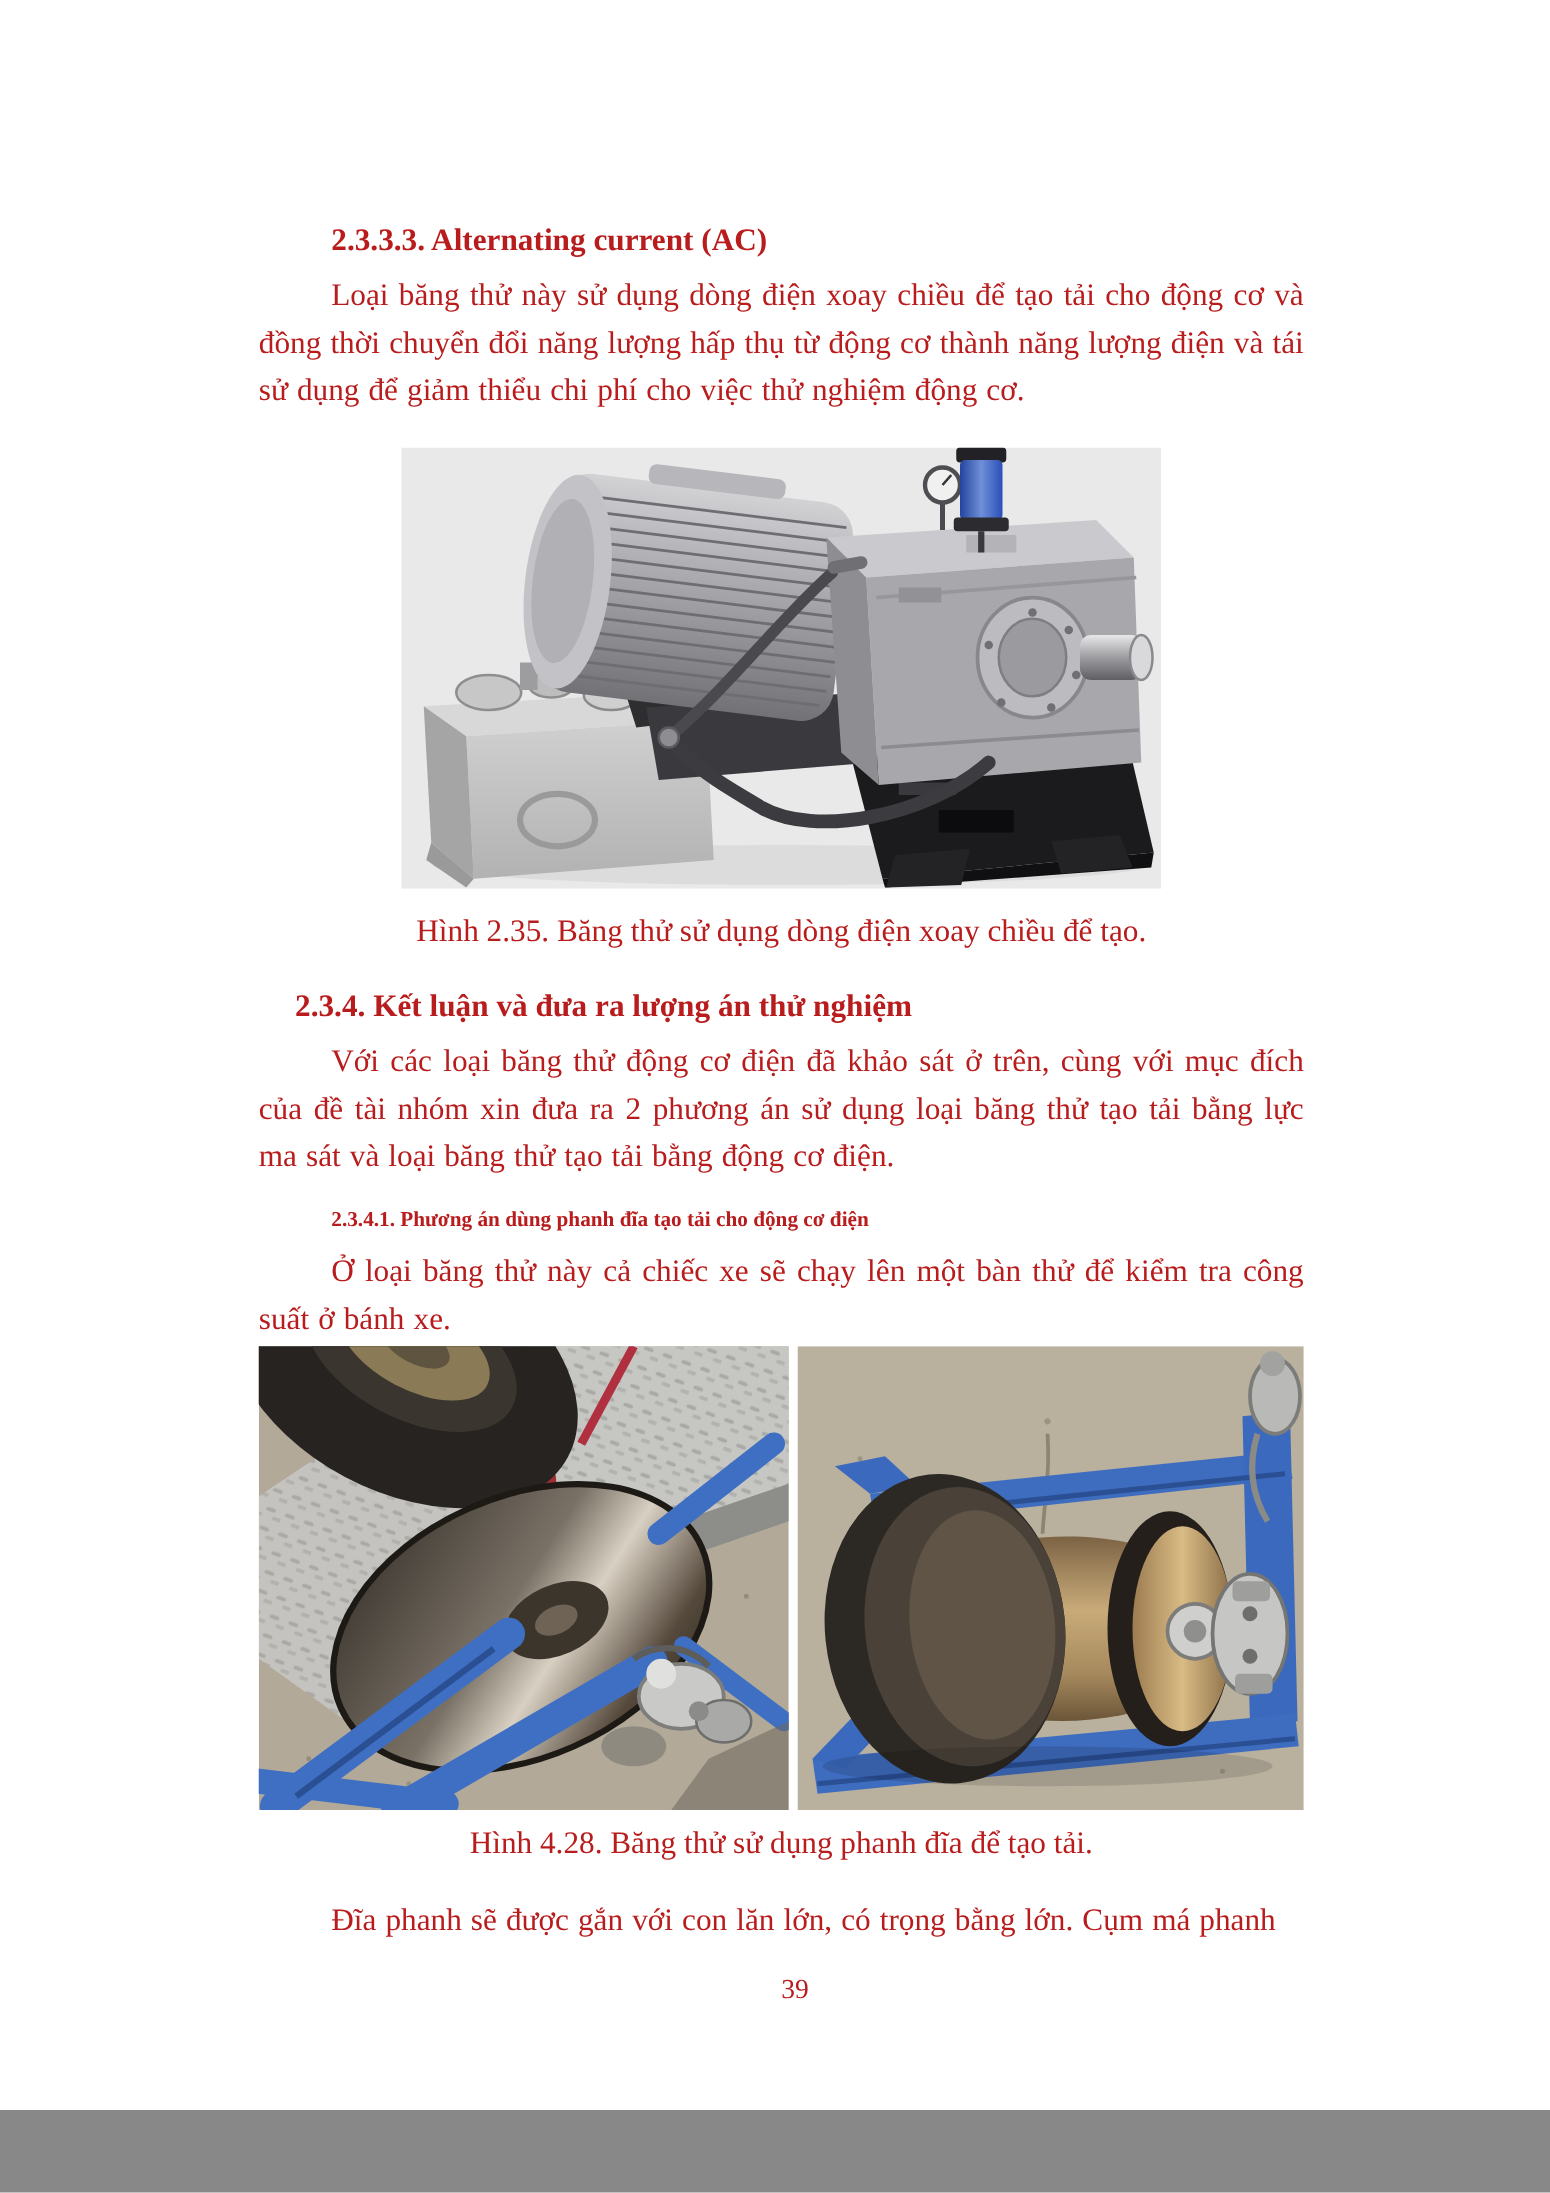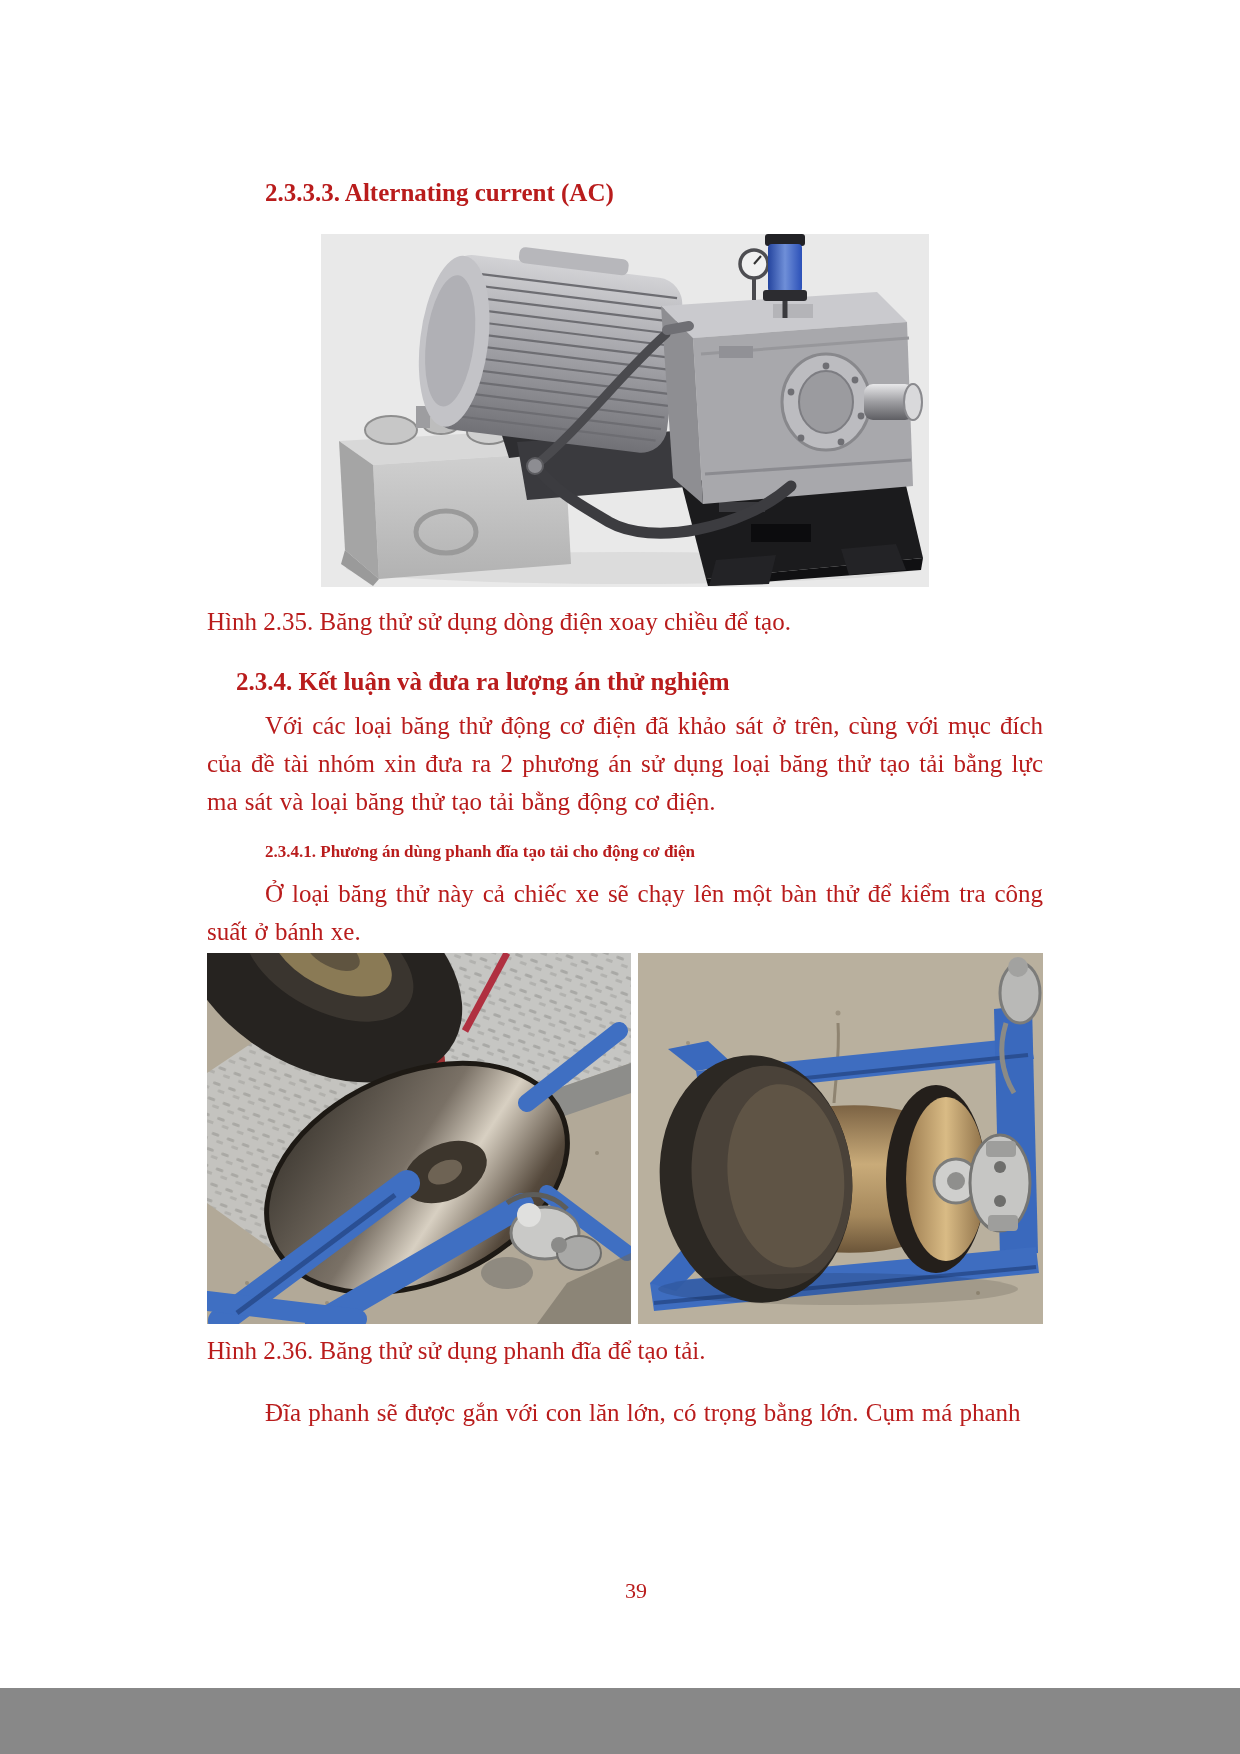--- a/index.html
+++ b/index.html
@@ -43,20 +43,21 @@
     word-spacing: 1px;
   }
   .figure1-wrap {
     width: 608px;
     margin: 26px auto 0 auto;
   }
   .figure1-wrap svg { display: block; }
   .caption {
     font-size: 25px;
     line-height: 30px;
+    text-align: center;
     margin: 20px 0 0 0;
   }
   .caption2 { margin-top: 12px; }
   .figure2-row {
     display: flex;
     gap: 7px;
     margin-top: 2px;
     width: 836px;
   }
   .figure2-row svg { display: block; }
@@ -72,20 +73,21 @@
   }
 </style>
 </head>
 <body>
 
 <div class="page">
   <div class="content">
 
     <div class="h-run-in">2.3.3.3. Alternating current (AC)</div>
 
+    <p class="para">Loại băng thử này sử dụng dòng điện xoay chiều để tạo tải cho động cơ và đồng thời chuyển đổi năng lượng hấp thụ từ động cơ thành năng lượng điện và tái sử dụng để giảm thiểu chi phí cho việc thử nghiệm động cơ.</p>
 
     <div class="figure1-wrap">
 
       <svg width="608" height="353" viewBox="0 0 608 353">
         <defs>
           <linearGradient id="motorGrad" x1="0" y1="0" x2="0" y2="1">
             <stop offset="0" stop-color="#d2d2d5"></stop>
             <stop offset="0.45" stop-color="#a6a6ab"></stop>
             <stop offset="1" stop-color="#717176"></stop>
           </linearGradient>
@@ -340,20 +342,20 @@
         <g>
           <ellipse cx="382" cy="40" rx="20" ry="30" fill="#b9b9b7" stroke="#7c7c7a" stroke-width="3"></ellipse>
           <circle cx="380" cy="14" r="10" fill="#a2a2a0"></circle>
           <path d="M368 70 C360 96 364 120 376 140" stroke="#8a8a86" stroke-width="5" fill="none"></path>
         </g>
 
         <ellipse cx="200" cy="336" rx="180" ry="16" fill="#000" opacity="0.12"></ellipse>
       </svg>
     </div>
 
-    <div class="caption caption2">Hình 2.36. Băng thử sử dụng phanh đĩa để tạo tải.</div>
+    <div class="caption caption2">Hình 4.28. Băng thử sử dụng phanh đĩa để tạo tải.</div>
 
     <p class="para para-last">Đĩa phanh sẽ được gắn với con lăn lớn, có trọng bằng lớn. Cụm má phanh</p>
 
   </div>
 
   <div class="page-number">39</div>
 </div>
 
 </body></html>

